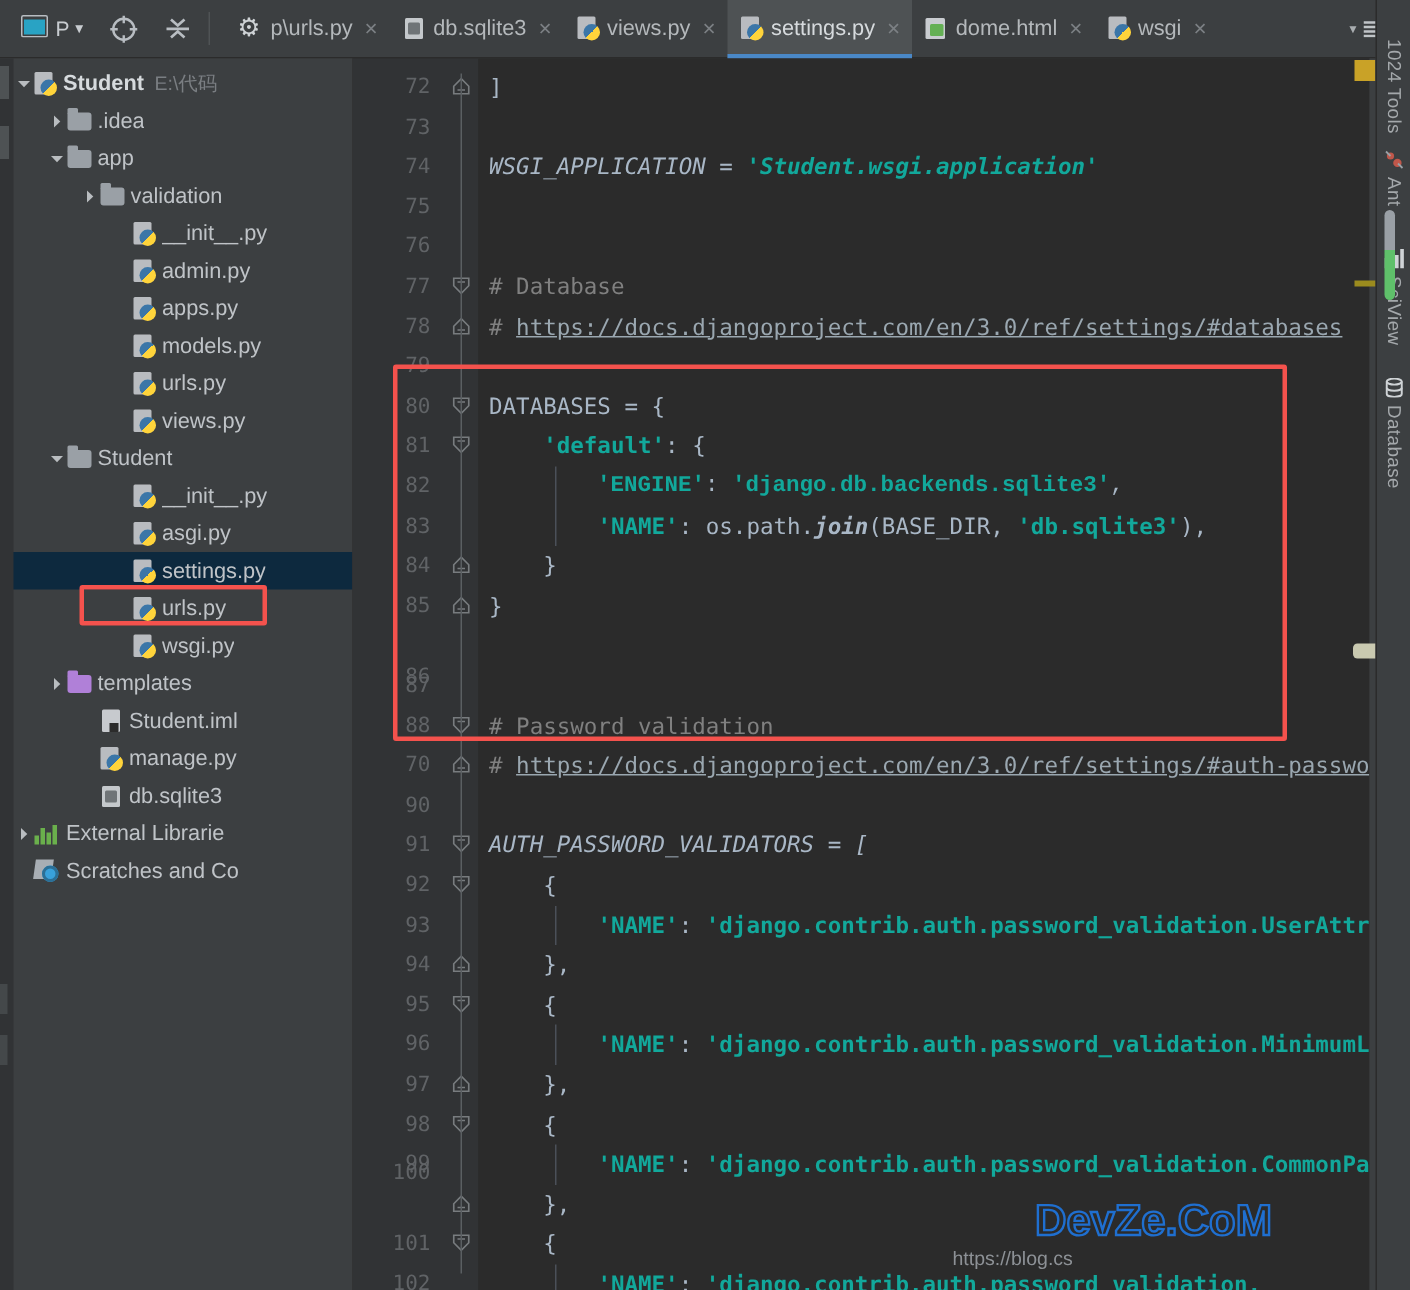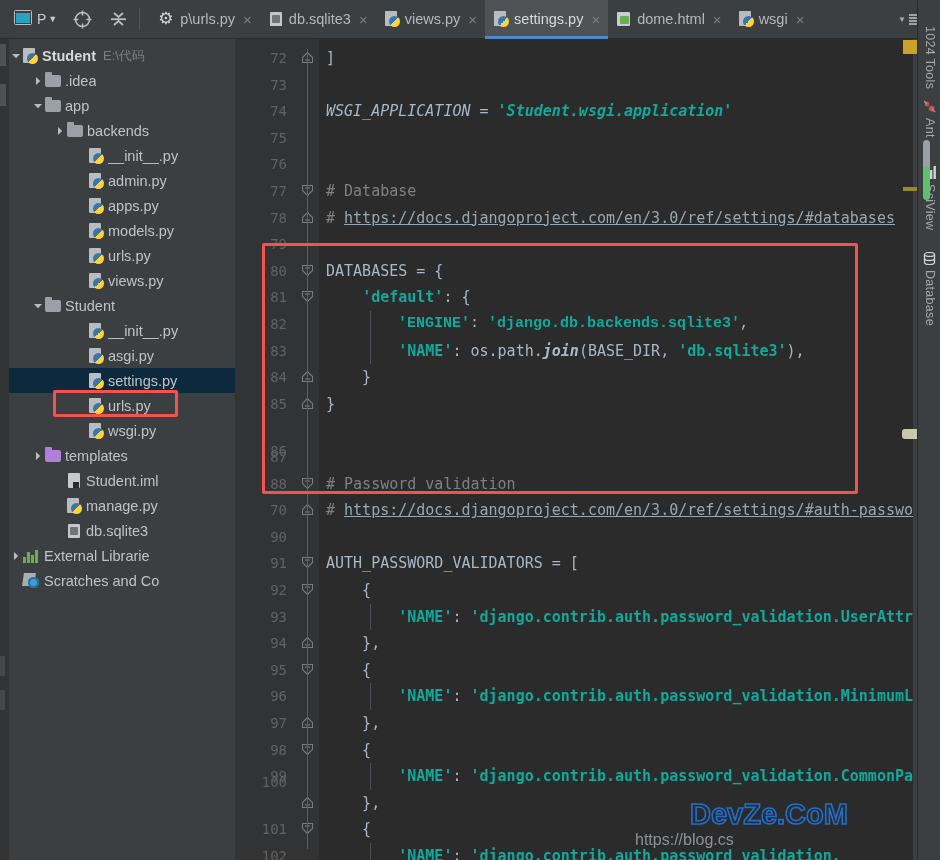--- a/index.html
+++ b/index.html
@@ -198,21 +198,21 @@
   .wm-cn {
     font-size: 30px; font-weight: bold; color: transparent;
     -webkit-text-stroke: 1.6px #1f6fd0; letter-spacing: 10px; line-height: 30px;
   }
   .wm-en {
     font-size: 29px; font-weight: bold; color: transparent;
     -webkit-text-stroke: 1.6px #1f6fd0; line-height: 32px; margin-top: -2px;
   }
   .wm-url {
     position: absolute; left: -55px; top: 31px;
-    font-size: 16px; color: #8d9196;
+    font-size: 13px; color: #8d9196;
   }
 </style>
 </head>
 <body>
 
 <div id="app">
 
   <div class="topbar">
     <div class="tool-group">
       <div class="tb-proj">
@@ -311,21 +311,21 @@
           <span class="folder"></span>
           <span class="tlabel">app</span>
         </div>
         <div class="trow" style="padding-left: 52px;">
           <span class="twist">
             <svg width="10" height="10" viewBox="0 0 10 10">
               <path d="M3 1l4.2 4L3 9z" fill="#b9bdc0"></path>
             </svg>
           </span>
           <span class="folder"></span>
-          <span class="tlabel">backends</span>
+          <span class="tlabel">validation</span>
         </div>
         <div class="trow" style="padding-left: 74px;">
           <span class="twist"></span>
           <span class="ficon py" style="margin-right: 4px;"></span>
           <span class="tlabel">__init__.py</span>
         </div>
         <div class="trow" style="padding-left: 74px;">
           <span class="twist"></span>
           <span class="ficon py" style="margin-right: 4px;"></span>
           <span class="tlabel">admin.py</span>
@@ -587,21 +587,21 @@
         <div class="line" style="top: 245.4px; position: absolute; left: 0px; right: 0px;"><span class="op">    </span><span class="str">'default'</span><span class="op">: {</span></div>
         <div class="line" style="top: 272px; position: absolute; left: 0px; right: 0px; font-family: Liberation Mono, monospace;"><span class="op">        </span><span class="str">'ENGINE'</span><span class="op">: </span><span class="str">'django.db.backends.sqlite3'</span><span class="op">,</span></div>
         <div class="line" style="top: 298.6px; position: absolute; left: 0px; right: 0px;"><span class="op">        </span><span class="str">'NAME'</span><span class="ident">: os.path.</span><span class="fn">join</span><span class="ident">(BASE_DIR, </span><span class="str">'db.sqlite3'</span><span class="op">),</span></div>
         <div class="line" style="top: 325.2px; position: absolute; left: 0px; right: 0px;"><span class="op">    }</span></div>
         <div class="line" style="top: 351.8px; position: absolute; left: 0px; right: 0px;"><span class="op">}</span></div>
         <div class="line" style="top: 378.4px; position: absolute; left: 0px; right: 0px;"></div>
         <div class="line" style="top: 405px; position: absolute; left: 0px; right: 0px;"></div>
         <div class="line" style="top: 431.6px; position: absolute; left: 0px; right: 0px;"><span class="cmt"># Password validation</span></div>
         <div class="line" style="top: 458.2px; position: absolute; left: 0px; right: 0px;"><span class="cmt"># </span><span class="lnk">https://docs.djangoproject.com/en/3.0/ref/settings/#auth-passwo</span></div>
         <div class="line" style="top: 484.8px; position: absolute; left: 0px; right: 0px;"></div>
-        <div class="line" style="top: 511.4px; position: absolute; left: 0px; right: 4px;"><span class="ident">AUTH_PASSWORD_VALIDATORS </span><span class="op">=</span><span class="op"> [</span></div>
+        <div class="line" style="top: 511.4px; position: absolute; left: 0px; right: 4px; font-style: italic;"><span class="ident">AUTH_PASSWORD_VALIDATORS </span><span class="op">=</span><span class="op"> [</span></div>
         <div class="line" style="top: 538px; position: absolute; left: 0px; right: 0px;"><span class="op">    {</span></div>
         <div class="line" style="top: 564.6px; position: absolute; left: 0px; right: 0px;"><span class="op">        </span><span class="str">'NAME'</span><span class="op">: </span><span class="str">'django.contrib.auth.password_validation.UserAttr</span></div>
         <div class="line" style="top: 591.2px; position: absolute; left: 0px; right: 0px;"><span class="op">    },</span></div>
         <div class="line" style="top: 617.8px; position: absolute; left: 0px; right: 0px;"><span class="op">    {</span></div>
         <div class="line" style="top: 644.4px; position: absolute; left: 0px; right: 0px;"><span class="op">        </span><span class="str">'NAME'</span><span class="op">: </span><span class="str">'django.contrib.auth.password_validation.MinimumL</span></div>
         <div class="line" style="top: 671px; position: absolute; left: 0px; right: 0px;"><span class="op">    },</span></div>
         <div class="line" style="top: 697.6px; position: absolute; left: 0px; right: 0px;"><span class="op">    {</span></div>
         <div class="line" style="top: 724.2px; position: absolute; left: 0px; right: 0px;"><span class="op">        </span><span class="str">'NAME'</span><span class="op">: </span><span class="str">'django.contrib.auth.password_validation.CommonPa</span></div>
         <div class="line" style="top: 750.8px; position: absolute; left: 0px; right: 0px;"><span class="op">    },</span></div>
         <div class="line" style="top: 777.4px; position: absolute; left: 0px; right: 0px;"><span class="op">    {</span></div>

